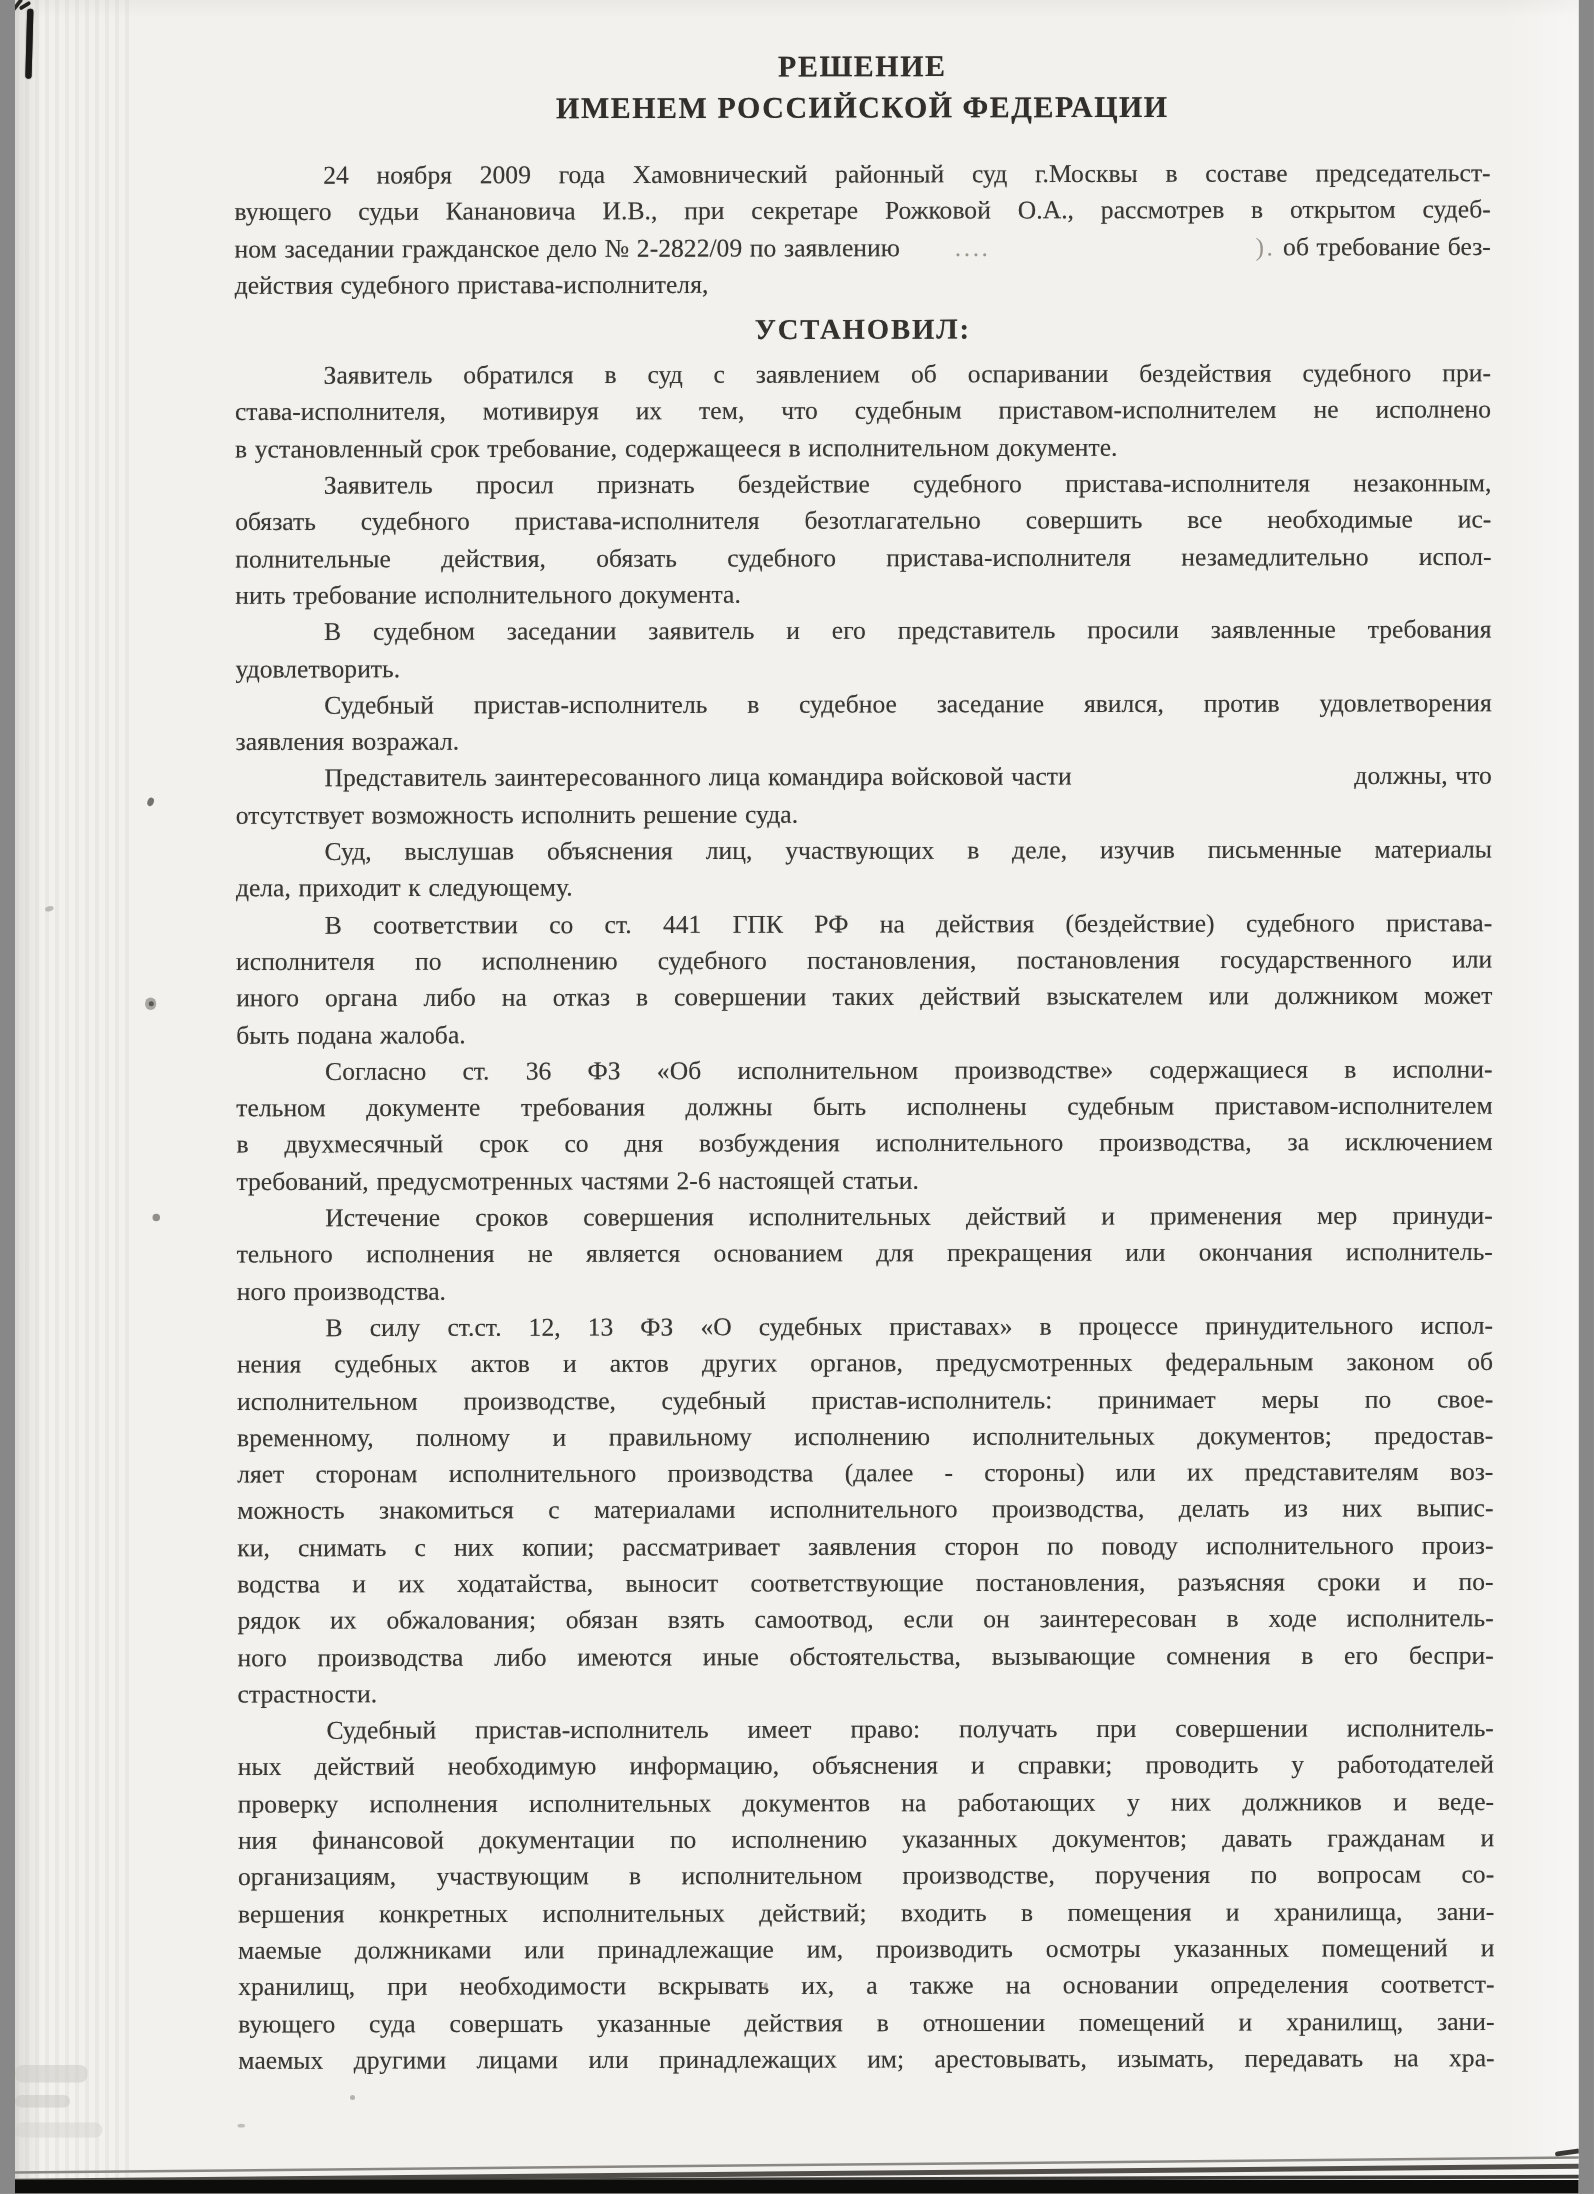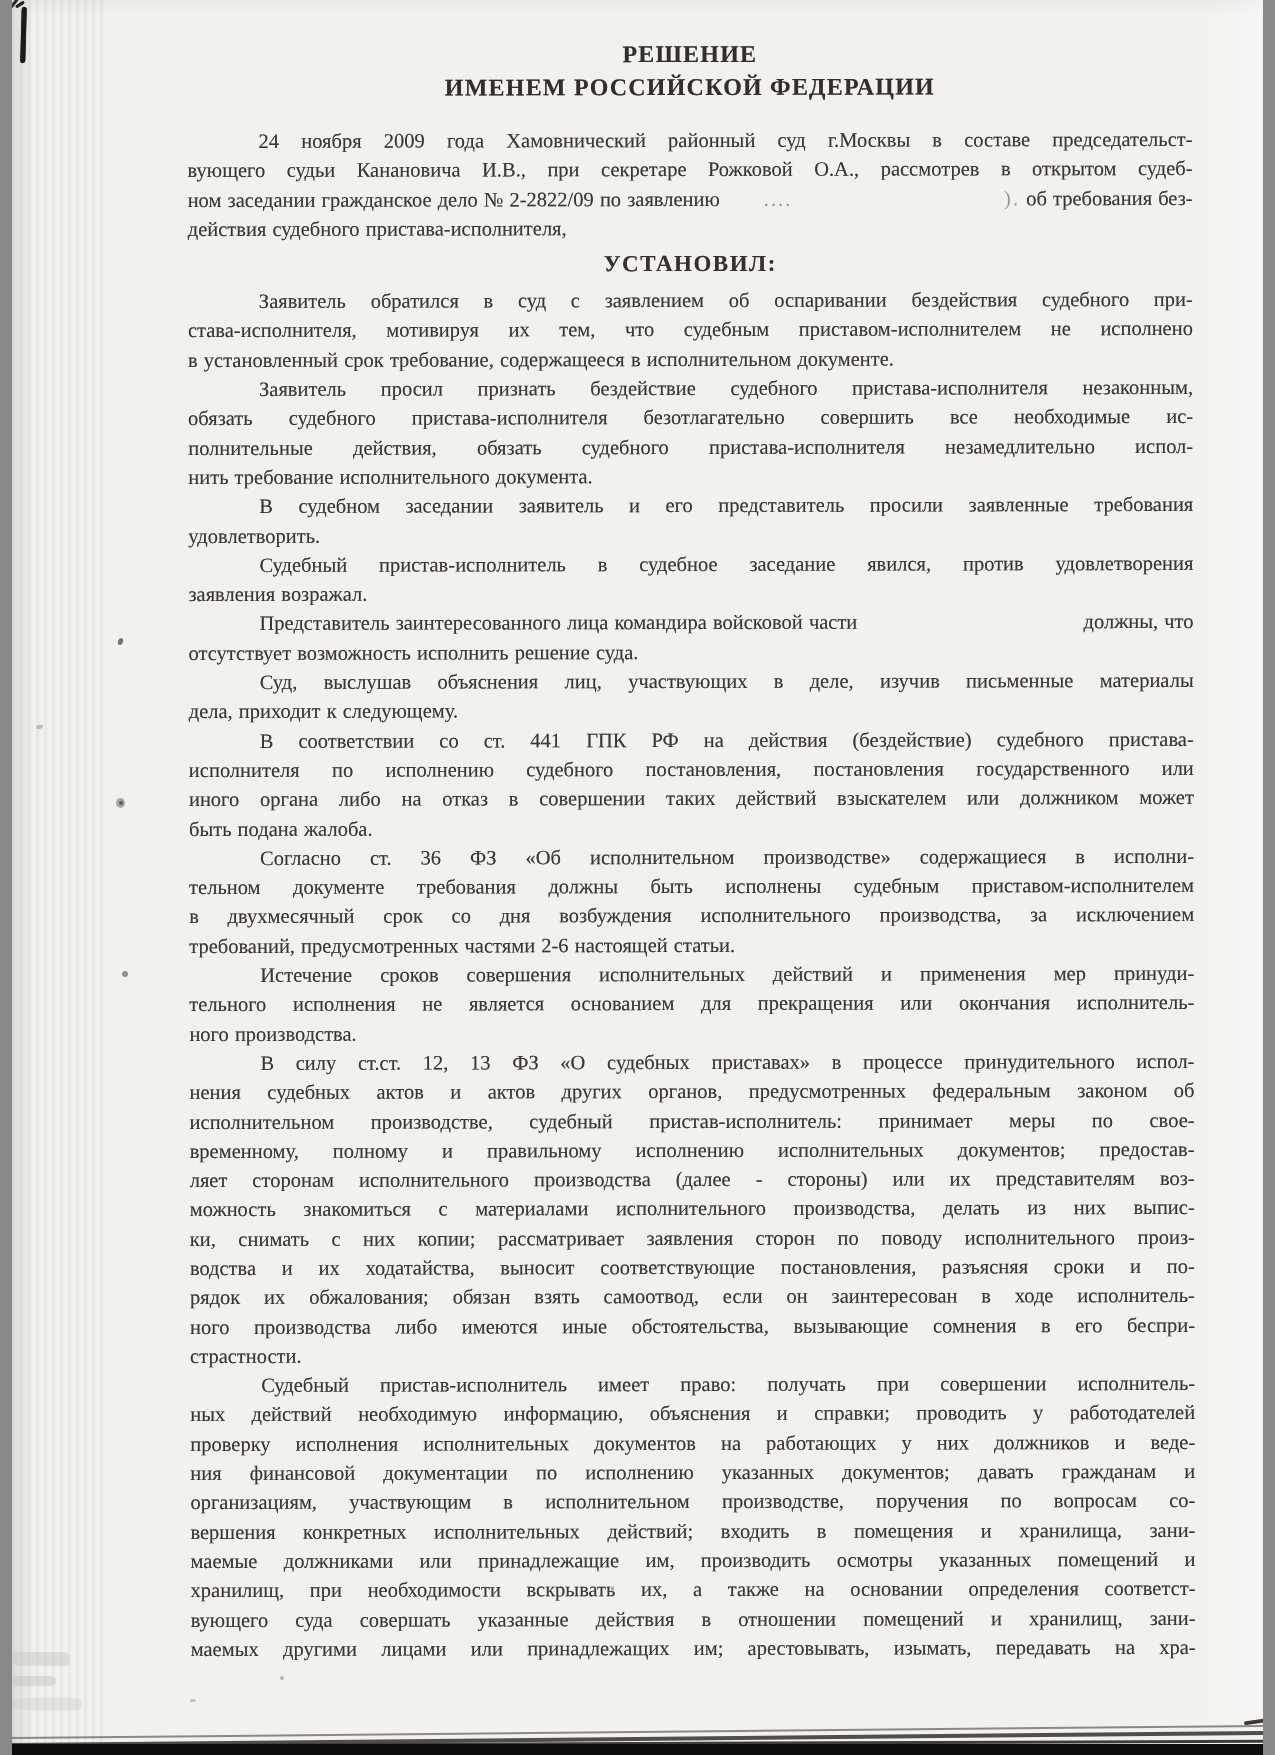--- a/index.html
+++ b/index.html
@@ -124,21 +124,21 @@
 
     <div class="title-line">РЕШЕНИЕ</div>
     <div class="title-line">ИМЕНЕМ РОССИЙСКОЙ ФЕДЕРАЦИИ</div>
 
     <div class="intro">
       <div class="ln pfirst">24 ноября 2009 года Хамовнический районный суд г.Москвы в составе председательст-</div>
       <div class="ln">вующего судьи Канановича И.В., при секретаре Рожковой О.А., рассмотрев в открытом судеб-</div>
       <div class="ln flexline">
         <span>ном заседании гражданское дело № 2-2822/09 по заявлению</span>
         <span class="faint redaction-dots">....</span>
-        <span class="tail"><span class="faint">).</span>&nbsp;<span>об требования без-</span></span>
+        <span class="tail"><span class="faint">).</span>&nbsp;<span>об требование без-</span></span>
       </div>
       <div class="ln plast">действия судебного пристава-исполнителя,</div>
     </div>
 
     <div class="heading">УСТАНОВИЛ:</div>
 
     <div class="bodytxt">
 
       <div class="ln pfirst">Заявитель обратился в суд с заявлением об оспаривании бездействия судебного при-</div>
       <div class="ln">става-исполнителя, мотивируя их тем, что судебным приставом-исполнителем не исполнено</div>

